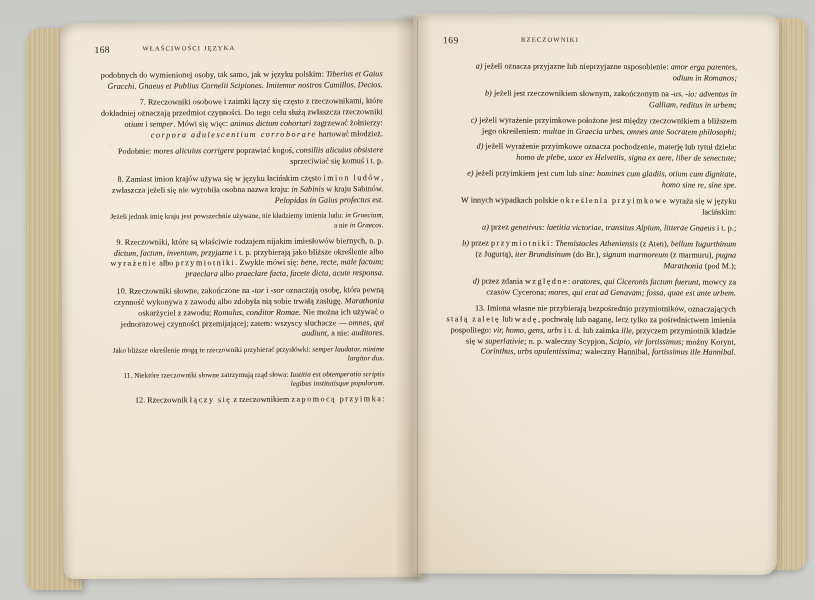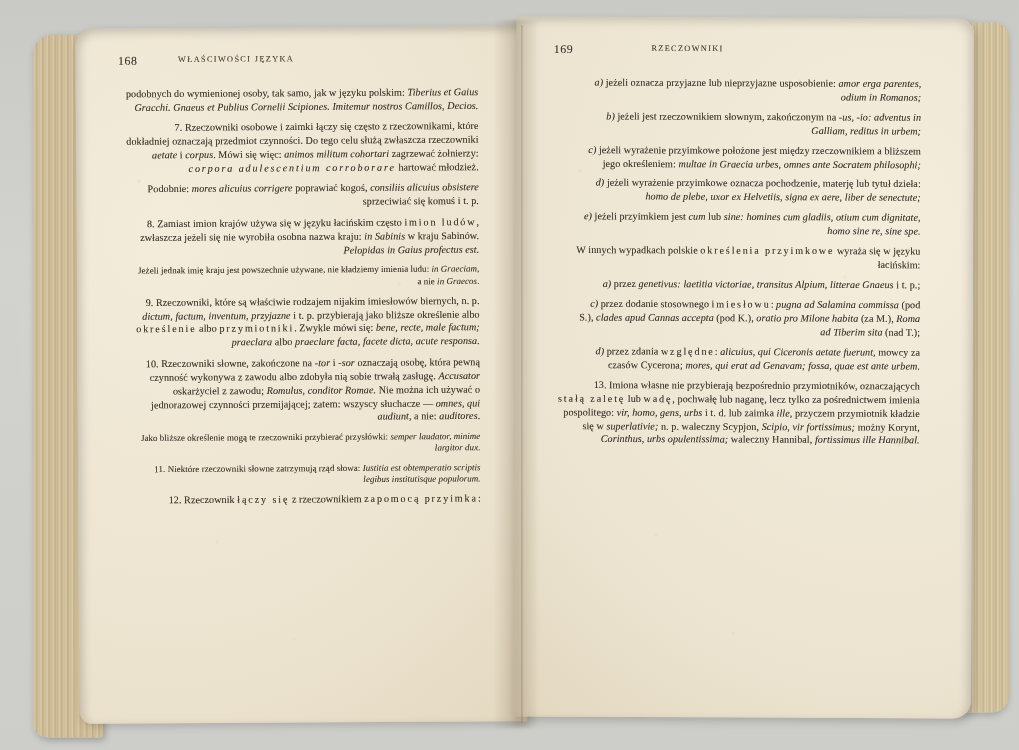--- a/index.html
+++ b/index.html
@@ -104,31 +104,31 @@
 
     <div class="runhead" style="top:22px;left:34px;right:26px;">
       <span class="folio textcol">168</span>
       <span class="rh-title textcol" style="margin-left:48px;">WŁAŚCIWOŚCI JĘZYKA</span>
     </div>
 
     <div class="body textcol" style="position:absolute;left:34px;top:48px;width:288px;">
 
       <p class="noind">podobnych do wymienionej osoby, tak samo, jak w języku polskim: <i>Tiberius et Gaius Gracchi. Gnaeus et Publius Cornelii Scipiones. Imitemur nostros Camillos, Decios.</i></p>
 
-      <p>7. Rzeczowniki osobowe i zaimki łączy się często z rzeczownikami, które dokładniej oznaczają przedmiot czynności. Do tego celu służą zwłaszcza rzeczowniki <i>aetate</i> i <i>corpus</i>. Mówi się więc: <i>animos militum cohortari</i> zagrzewać żołnierzy: <i class="sp">corpora adulescentium corroborare</i> hartować młodzież.</p>
+      <p>7. Rzeczowniki osobowe i zaimki łączy się często z rzeczownikami, które dokładniej oznaczają przedmiot czynności. Do tego celu służą zwłaszcza rzeczowniki <i>otium</i> i <i>semper</i>. Mówi się więc: <i>animos dictum cohortari</i> zagrzewać żołnierzy: <i class="sp">corpora adulescentium corroborare</i> hartować młodzież.</p>
 
       <p>Podobnie: <i>mores alicuius corrigere</i> poprawiać kogoś, <i>consiliis alicuius obsistere</i> sprzeciwiać się komuś i t. p.</p>
 
       <p>8. Zamiast imion krajów używa się w języku łacińskim często <span class="sp">imion ludów</span>, zwłaszcza jeżeli się nie wyrobiła osobna nazwa kraju: <i>in Sabinis</i> w kraju Sabinów. <i>Pelopidas in Gaius profectus est.</i></p>
 
       <p class="small">Jeżeli jednak imię kraju jest powszechnie używane, nie kładziemy imienia ludu: <i>in Graeciam</i>, a nie <i>in Graecos</i>.</p>
 
-      <p>9. Rzeczowniki, które są właściwie rodzajem nijakim imiesłowów biernych, n. p. <i>dictum, factum, inventum, przyjazne</i> i t. p. przybierają jako bliższe określenie albo <span class="sp">określenie</span> albo <span class="sp">przymiotniki</span>. Zwykle mówi się: <i>bene, recte, male factum; praeclara</i> albo <i>praeclare facta, facete dicta, acute responsa.</i></p>
+      <p>9. Rzeczowniki, które są właściwie rodzajem nijakim imiesłowów biernych, n. p. <i>dictum, factum, inventum, przyjazne</i> i t. p. przybierają jako bliższe określenie albo <span class="sp">wyrażenie</span> albo <span class="sp">przymiotniki</span>. Zwykle mówi się: <i>bene, recte, male factum; praeclara</i> albo <i>praeclare facta, facete dicta, acute responsa.</i></p>
 
-      <p>10. Rzeczowniki słowne, zakończone na <i>-tor</i> i <i>-sor</i> oznaczają osobę, która pewną czynność wykonywa z zawodu albo zdobyła nią sobie trwałą zasługę. <i>Accusator</i> oskarżyciel z zawodu; <i>Romulus, conditor Romae.</i> Nie można ich używać o jednorazowej czynności przemijającej; zatem: wszyscy słuchacze — <i>omnes, qui audiunt</i>, a nie: <i>auditores</i>.</p>
+      <p>10. Rzeczowniki słowne, zakończone na <i>-tor</i> i <i>-sor</i> oznaczają osobę, która pewną czynność wykonywa z zawodu albo zdobyła nią sobie trwałą zasługę. <i>Marathonia</i> oskarżyciel z zawodu; <i>Romulus, conditor Romae.</i> Nie można ich używać o jednorazowej czynności przemijającej; zatem: wszyscy słuchacze — <i>omnes, qui audiunt</i>, a nie: <i>auditores</i>.</p>
 
       <p class="small">Jako bliższe określenie mogą te rzeczowniki przybierać przysłówki: <i>semper laudator, minime largitor dux.</i></p>
 
       <p class="small">11. Niektóre rzeczowniki słowne zatrzymują rząd słowa: <i>Iustitia est obtemperatio scriptis legibus institutisque populorum.</i></p>
 
       <p>12. Rzeczownik <span class="sp">łączy się</span> z rzeczownikiem <span class="sp">zapomocą przyimka</span>:</p>
 
     </div>
   </div>
 
@@ -149,24 +149,24 @@
       <p class="hang"><span class="lbl">c)</span> jeżeli wyrażenie przyimkowe położone jest między rzeczownikiem a bliższem jego określeniem: <i>multae in Graecia urbes, omnes ante Socratem philosophi;</i></p>
 
       <p class="hang"><span class="lbl">d)</span> jeżeli wyrażenie przyimkowe oznacza pochodzenie, materję lub tytuł dzieła: <i>homo de plebe, uxor ex Helvetiis, signa ex aere, liber de senectute;</i></p>
 
       <p class="hang"><span class="lbl">e)</span> jeżeli przyimkiem jest <i>cum</i> lub <i>sine: homines cum gladiis, otium cum dignitate, homo sine re, sine spe.</i></p>
 
       <p>W innych wypadkach polskie <span class="sp">określenia przyimkowe</span> wyraża się w języku łacińskim:</p>
 
       <p class="hang"><span class="lbl">a)</span> przez <i>genetivus: laetitia victoriae, transitus Alpium, litterae Gnaeus</i> i t. p.;</p>
 
+      <p class="hang"><span class="lbl">b)</span> przez <span class="sp">przymiotniki</span>: <i>Themistocles Atheniensis</i> (z Aten), <i>bellum Iugurthinum</i> (z Jugurtą), <i>iter Brundisinum</i> (do Br.), <i>signum marmoreum</i> (z marmuru), <i>pugna Marathonia</i> (pod M.);</p>
 
-      <p class="hang"><span class="lbl">c)</span> przez dodanie stosownego <span class="sp">imiesłowu</span>: <i>pugna ad Salamina commissa</i> (pod S.), <i>clades apud Cannas accepta</i> (pod K.), <i>oratio pro Milone habita</i> (za M.), <i>Roma ad Tiberim sita</i> (nad T.);</p>
 
-      <p class="hang"><span class="lbl">d)</span> przez zdania <span class="sp">względne</span>: <i>alicuius, qui Ciceronis aetate fuerunt</i>, mowcy za czasów Cycerona; <i>mores, qui erat ad Genavam; fossa, quae est ante urbem.</i></p>
+      <p class="hang"><span class="lbl">d)</span> przez zdania <span class="sp">względne</span>: <i>oratores, qui Ciceronis factum fuerunt</i>, mowcy za czasów Cycerona; <i>mores, qui erat ad Genavam; fossa, quae est ante urbem.</i></p>
 
       <p>13. Imiona własne nie przybierają bezpośrednio przymiotników, oznaczających <span class="sp">stałą zaletę</span> lub <span class="sp">wadę</span>, pochwałę lub naganę, lecz tylko za pośrednictwem imienia pospolitego: <i>vir, homo, gens, urbs</i> i t. d. lub zaimka <i>ille</i>, przyczem przymiotnik kładzie się w <i>superlativie;</i> n. p. waleczny Scypjon, <i>Scipio, vir fortissimus;</i> możny Korynt, <i>Corinthus, urbs opulentissima;</i> waleczny Hannibal, <i>fortissimus ille Hannibal.</i></p>
 
     </div>
   </div>
 
   <div class="gutter"></div>
   <div class="gutter-line"></div>
 
 </div>

